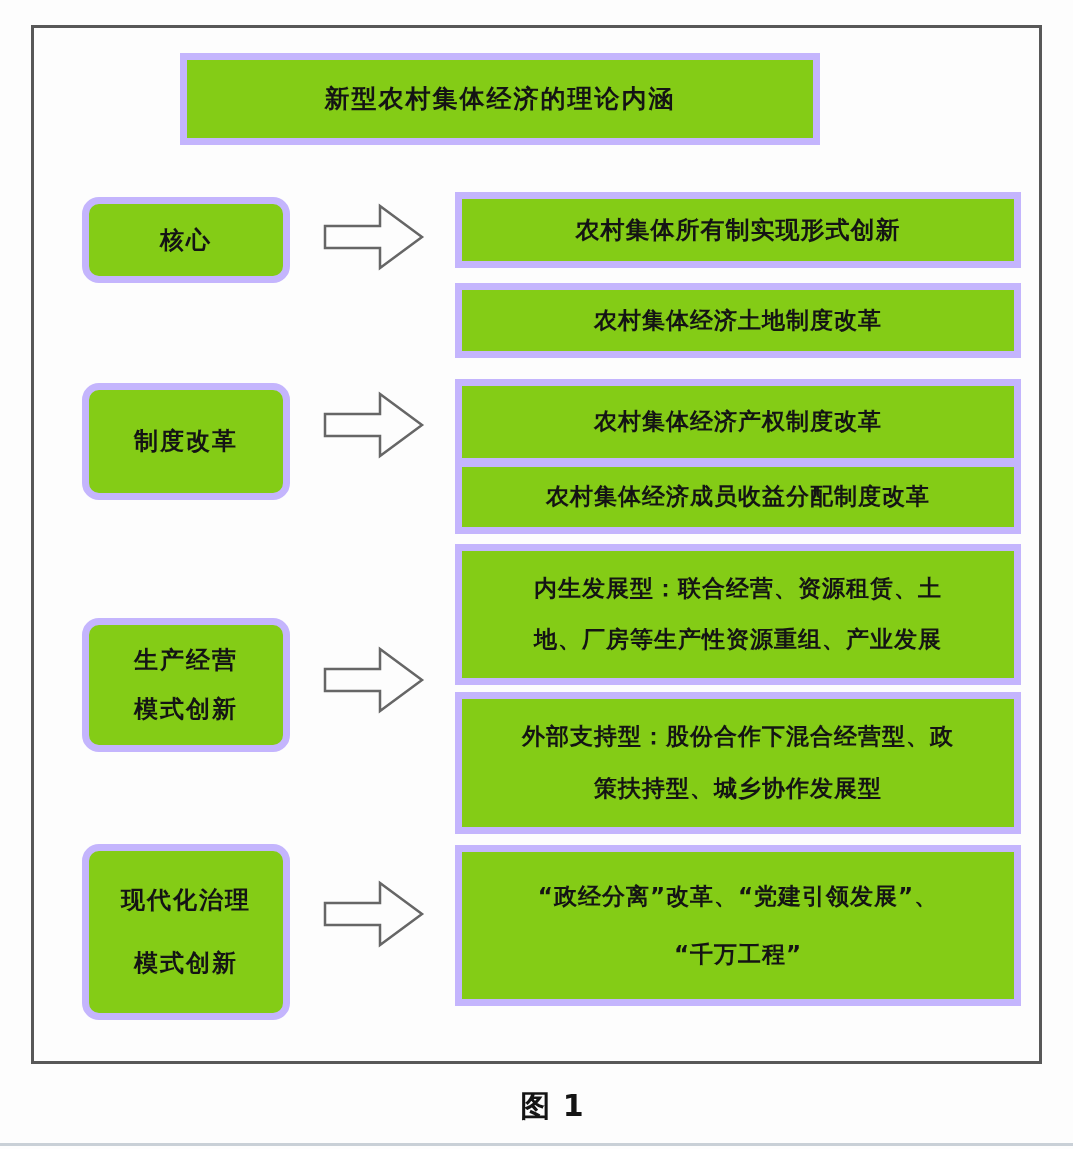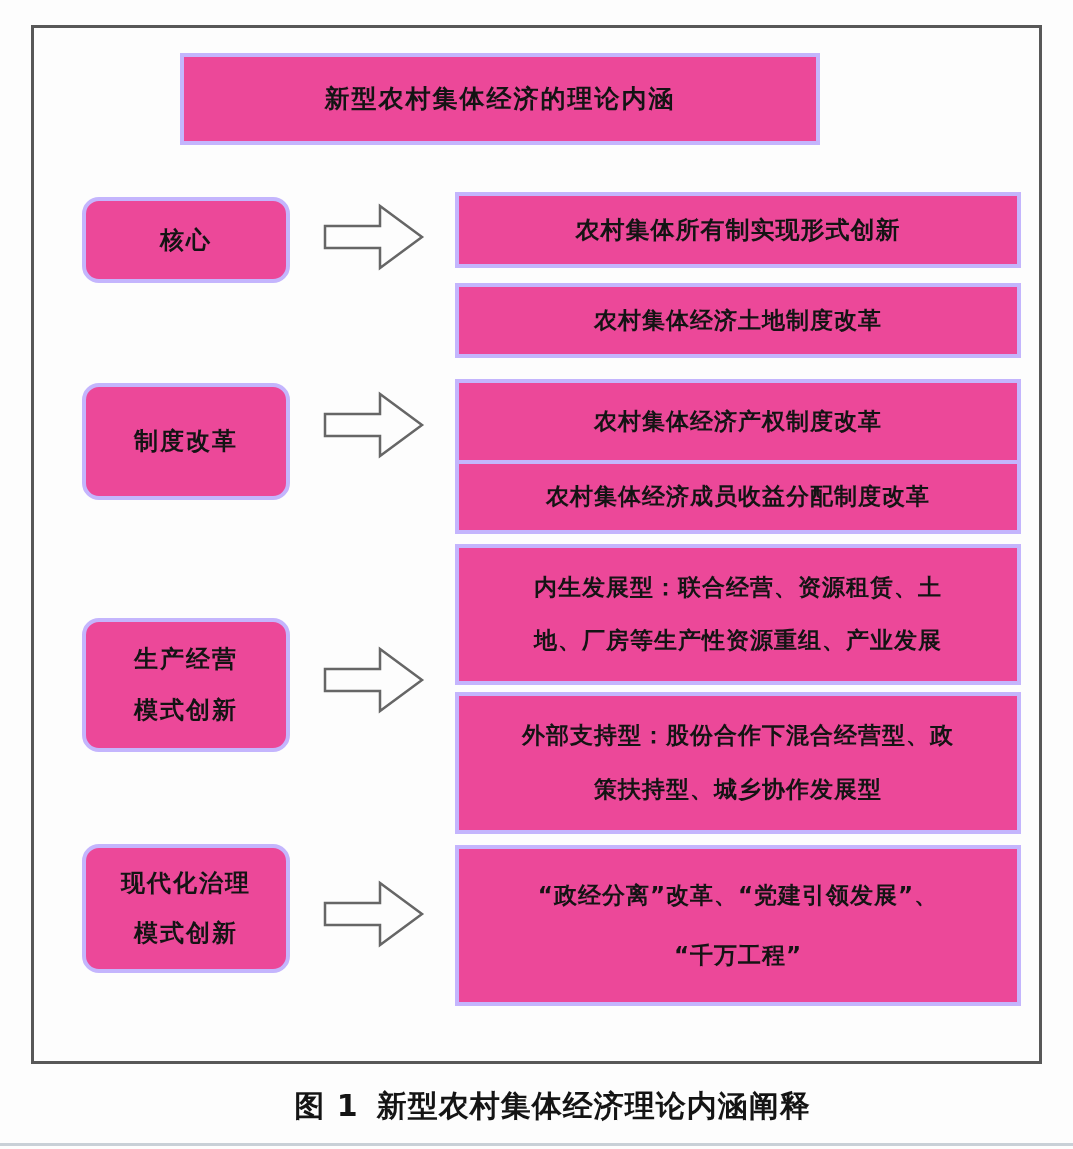--- a/index.html
+++ b/index.html
@@ -7,31 +7,31 @@
     position:relative; width:1073px; height:1149px;
     background:#fdfdfd; color:#141414;
     font-family:"DejaVu Sans","Liberation Sans",sans-serif;
     overflow:hidden;
   }
   .outer-border {
     position:absolute; left:31px; top:25px; width:1011px; height:1039px;
     border:3px solid #585858; box-sizing:border-box; background:transparent;
   }
   .box {
-    position:absolute; border:4px solid #c4b5fd; background:#ec4899;
+    position:absolute; border:7px solid #c4b5fd; background:#84cc16;
     box-sizing:border-box; display:flex; flex-direction:column;
     justify-content:space-evenly; align-items:center;
     font-weight:bold; line-height:1.2;
   }
   .title-box { left:180px; top:53px; width:640px; height:92px; font-size:25px; letter-spacing:2px; }
   .lbl { left:82px; width:208px; font-size:24px; letter-spacing:2px;border-radius:17px; }
   .lbl-r1 { top:197px; height:86px; }
   .lbl-r2 { top:383px; height:117px; }
   .lbl-r3 { top:618px; height:134px; }
-  .lbl-r4 { top:844px; height:129px; }
+  .lbl-r4 { top:844px; height:176px; }
   .rbox { left:455px; width:566px; font-size:23px; letter-spacing:1px; }
   .rbox .line { width:100%; text-align:center; box-sizing:border-box; }
   .rbox .line.left { text-align:center; padding:0 32px; }
   .rb-1 { top:192px; height:76px; font-size:24px; }
   .rb-2 { top:283px; height:75px; }
   .rb-3 { top:379px; height:86px; }
   .rb-4 { top:460px; height:74px; }
   .rb-5 { top:544px; height:141px; }
   .rb-6 { top:692px; height:142px; }
   .rb-7 { top:845px; height:161px; }
@@ -119,18 +119,17 @@
       <polygon points="2,23 57,23 57,3 99,34 57,65 57,45 2,45" fill="#fdfdfd" stroke="#666666" stroke-width="2.5"></polygon>
     </svg>
   </div>
   <div class="box rbox rb-7">
     <div class="line">“政经分离”改革、“党建引领发展”、</div>
     <div class="line">“千万工程”</div>
   </div>
 
   <div class="caption">
     <span>图 1</span>
-    <span>新型农村集体经济理论内涵阐释</span>
   </div>
 
   <div class="page-divider"></div>
 
 </div>
 
 </body></html>

